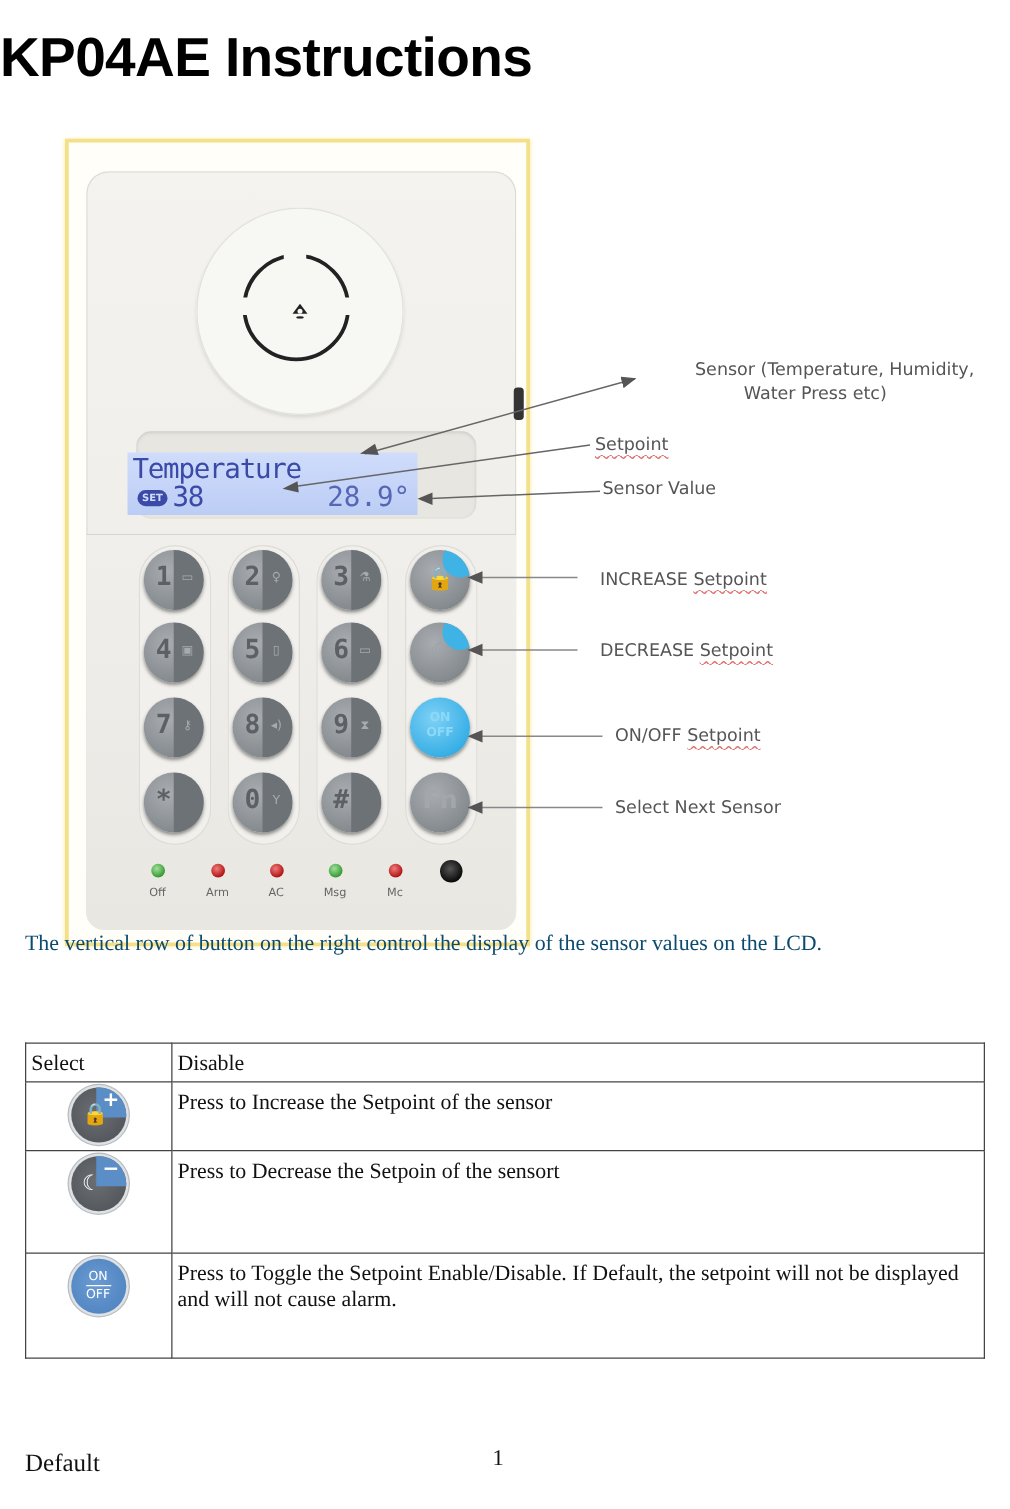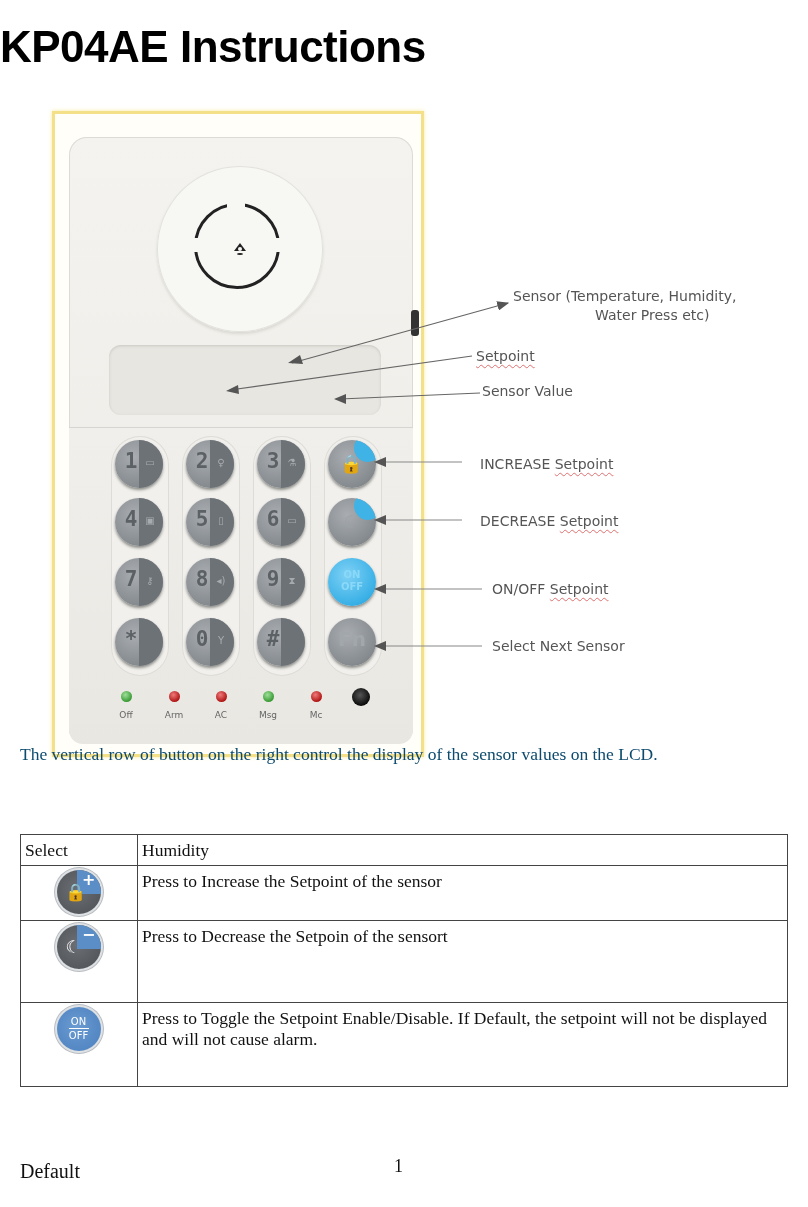--- a/index.html
+++ b/index.html
@@ -80,20 +80,26 @@
       </div>
       <svg class="speaker-center" viewBox="0 0 14 12">
         <path d="M7 0 L13 8 L1 8 Z" fill="#222"></path>
           <circle cx="7" cy="6" r="2" fill="#f7f7f4"></circle>
           <ellipse cx="7" cy="11" rx="3" ry="1" fill="#222"></ellipse>
       </svg>
     </div>
     <div class="side-button"></div>
 
     <div class="lcd-bezel"></div>
+    <div class="lcd">
+      <div class="lcd-line1">Temperature</div>
+      <div class="lcd-set">SET</div>
+      <div class="lcd-setval">38</div>
+      <div class="lcd-sensorval">28.9°</div>
+    </div>
 
     <div class="keypad-area">
 
       <div class="column" style="left:42px;">
         <div class="key" style="top:4px;">
             <div class="half"></div>
             <div class="num">1</div>
             <div class="sym">▭</div>
           </div>
         <div class="key" style="top:62px;">
@@ -204,36 +210,36 @@
   <line x1="462" y1="462" x2="382" y2="462" stroke="#888" stroke-width="1.2"></line>
   <path d="M374 462 l12 -5 l0 10 z" fill="#555"></path>
   <line x1="462" y1="520" x2="382" y2="520" stroke="#888" stroke-width="1.2"></line>
   <path d="M374 520 l12 -5 l0 10 z" fill="#555"></path>
   <line x1="482" y1="589" x2="382" y2="589" stroke="#888" stroke-width="1.2"></line>
   <path d="M374 589 l12 -5 l0 10 z" fill="#555"></path>
   <line x1="482" y1="646" x2="382" y2="646" stroke="#888" stroke-width="1.2"></line>
   <path d="M374 646 l12 -5 l0 10 z" fill="#555"></path>
 </svg>
 
-<div class="callout" style="left:513px;top:288px;">Sensor (Temperature, Humidity,</div>
+<div class="callout" style="left:556px;top:288px;">Sensor (Temperature, Humidity,</div>
 <div class="callout" style="left:595px;top:307px;">Water Press etc)</div>
 <div class="callout squiggle" style="left:476px;top:348px;">Setpoint</div>
 <div class="callout" style="left:482px;top:383px;">Sensor Value</div>
 <div class="callout" style="left:480px;top:456px;"><span>INCREASE</span> <span class="squiggle">Setpoint</span></div>
 <div class="callout" style="left:480px;top:513px;"><span>DECREASE</span> <span class="squiggle">Setpoint</span></div>
 <div class="callout" style="left:492px;top:581px;"><span>ON/OFF</span> <span class="squiggle">Setpoint</span></div>
 <div class="callout" style="left:492px;top:638px;">Select Next Sensor</div>
 
 <div class="para">The vertical row of button on the right control the display of the sensor values on the LCD.</div>
 
 <table class="func">
   <tbody>
       <tr style="height:31px;">
     <td class="c1" style="text-align:left;">Select</td>
-    <td>Humidity</td>
+    <td>Disable</td>
   </tr>
   <tr style="height:55px;">
     <td class="c1">
       <span class="tbl-icon dark">
         <span class="wedge"></span><span class="plus">+</span><span class="main-glyph">🔒</span>
       </span>
     </td>
     <td>Press to Increase the Setpoint of the sensor</td>
   </tr>
   <tr style="height:82px;">

